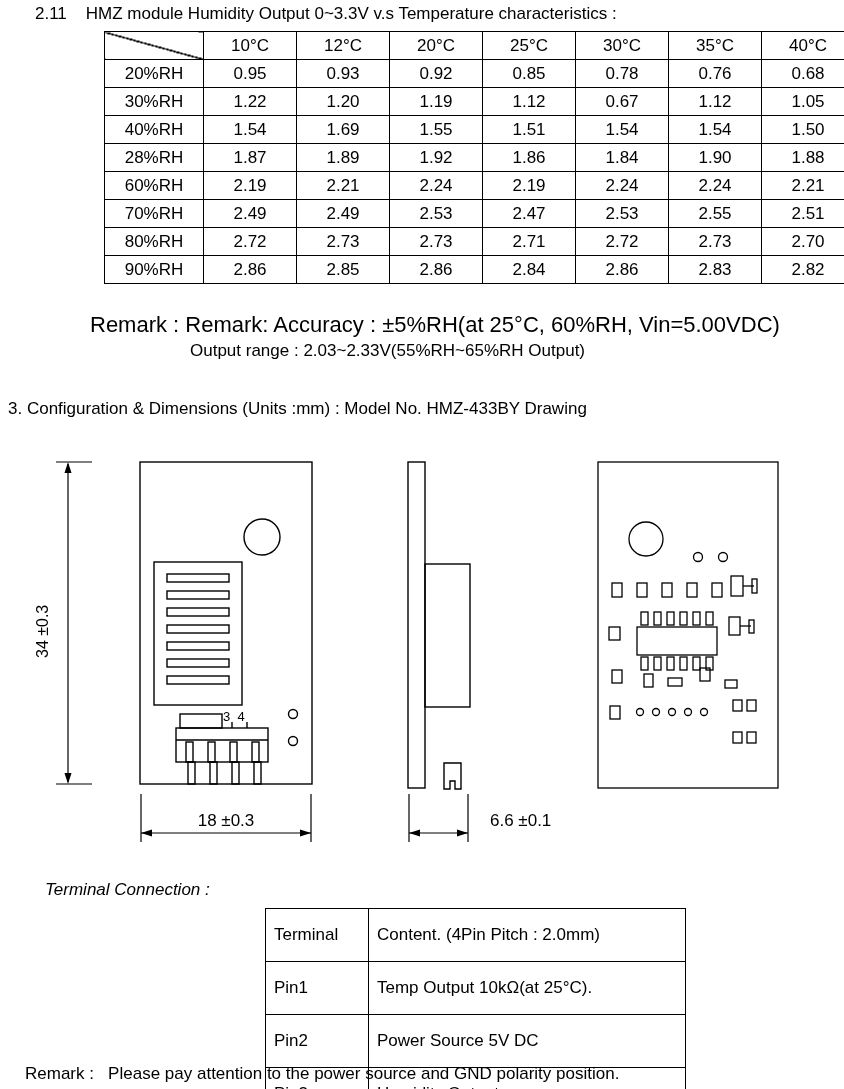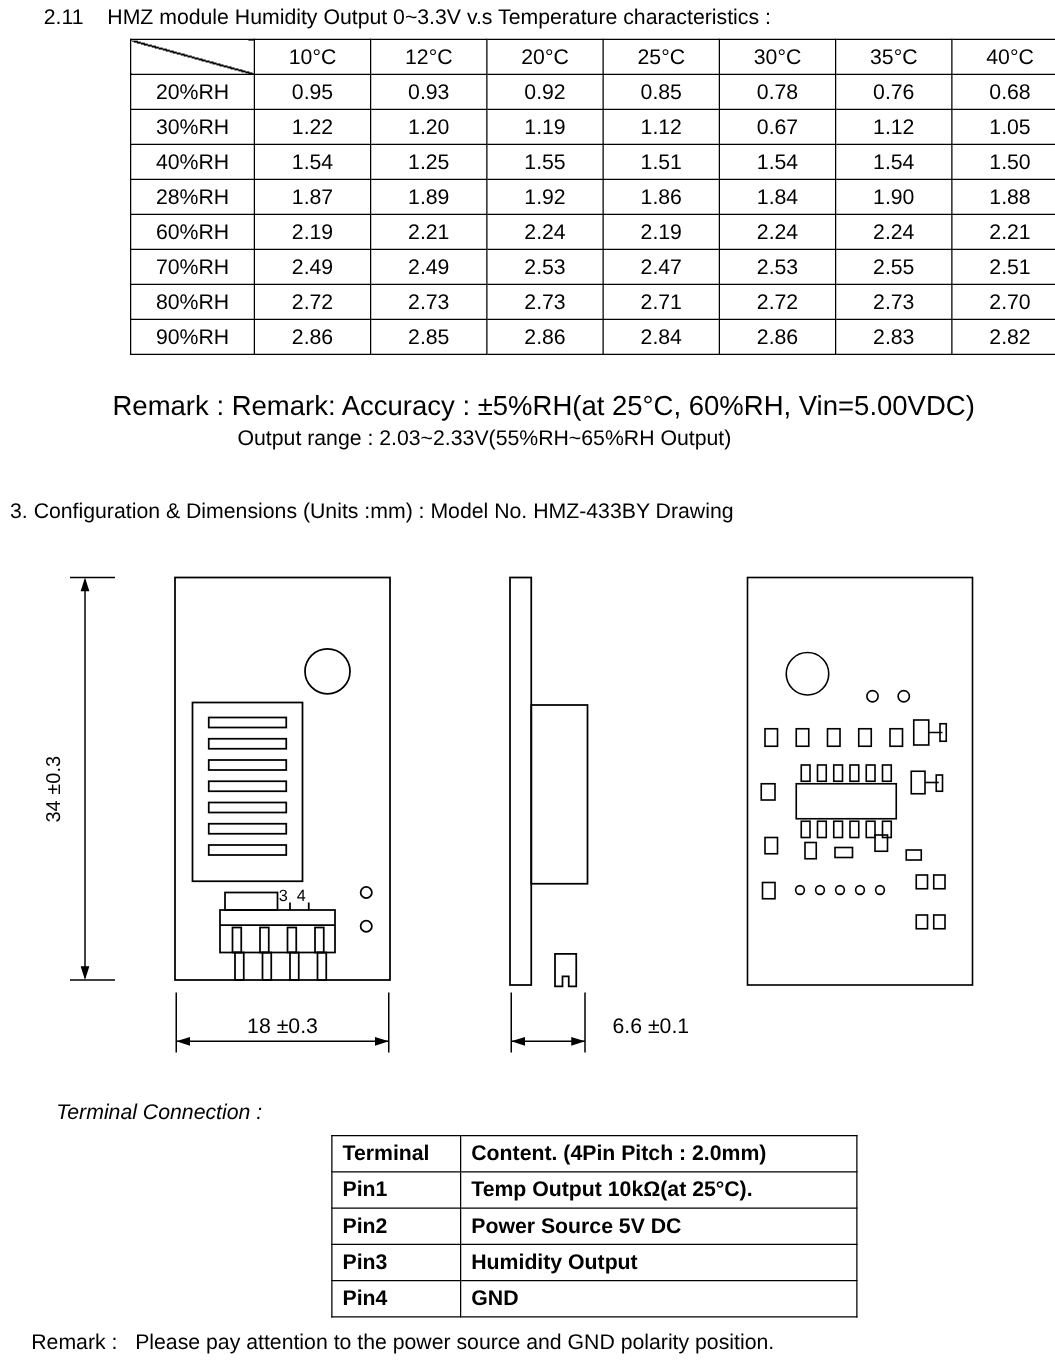--- a/index.html
+++ b/index.html
@@ -27,21 +27,21 @@
   .sec3    { position: absolute; top: 399px; left: 8px;  font-size: 17px; }
 
   .drawing { position: absolute; top: 450px; left: 0; }
   .drawing text { stroke: none; fill: #000; white-space: pre; font-family: "Liberation Sans", "DejaVu Sans", sans-serif; }
 
   .tc-label { position: absolute; top: 880px; left: 45px; font-size: 17px; font-style: italic; }
 
   .terminal { top: 908px; left: 265px; width: 420px; font-size: 17px; }
   .terminal th, .terminal td {
     border: 1.5px solid #000; height: 28px; text-align: left;
-    font-weight: bold; padding: 4px 8px; overflow: hidden;
+    font-weight: normal; padding: 16px 8px; overflow: hidden;
   }
 
   .final-remark { position: absolute; top: 1064px; left: 25px; font-size: 17px; white-space: pre; }
 </style>
 </head>
 <body>
 
 <div class="page">
 
   <div class="sec-heading">
@@ -83,21 +83,21 @@
           <td>1.20</td>
           <td>1.19</td>
           <td>1.12</td>
           <td>0.67</td>
           <td>1.12</td>
           <td>1.05</td>
         </tr>
         <tr>
           <th>40%RH</th>
           <td>1.54</td>
-          <td>1.25</td>
+          <td>1.69</td>
           <td>1.55</td>
           <td>1.51</td>
           <td>1.54</td>
           <td>1.54</td>
           <td>1.50</td>
         </tr>
         <tr>
           <th>28%RH</th>
           <td>1.87</td>
           <td>1.89</td>

